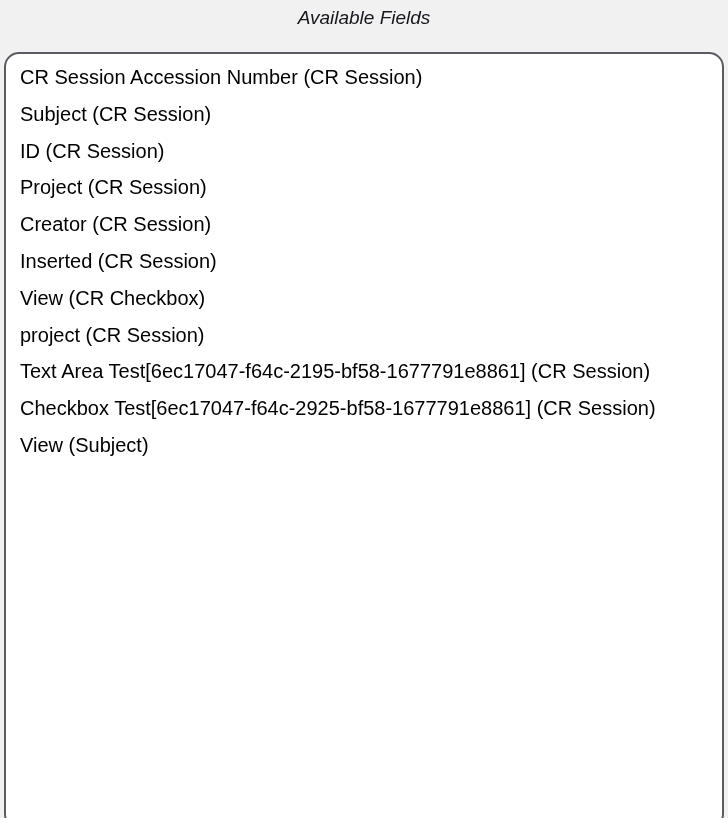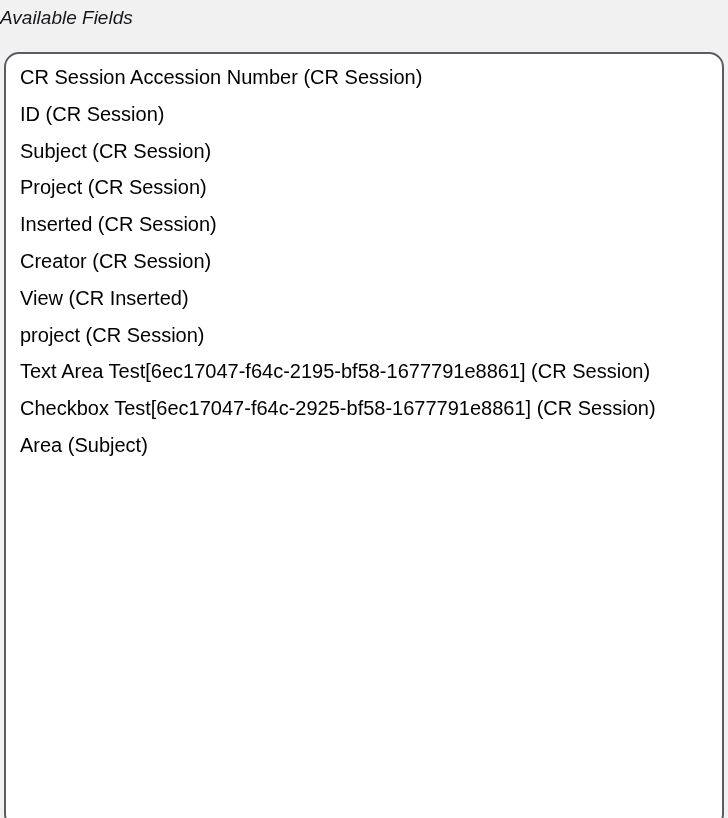--- a/index.html
+++ b/index.html
@@ -20,20 +20,21 @@
     background: var(--page-bg);
     font-family: "Liberation Sans", sans-serif;
     position: relative;
     overflow: hidden;
   }
   .panel-title {
     position: absolute;
     left: 0;
     top: 6px;
     width: 728px;
+    text-align: center;
     font-style: italic;
     font-size: 19px;
     line-height: 24px;
     color: var(--title-color);
   }
   .fieldbox {
     position: absolute;
     left: 4px;
     top: 52px;
     width: 720px;
@@ -54,23 +55,23 @@
     cursor: default;
   }
 </style>
 </head>
 <body>
 
 <div class="panel-title">Available Fields</div>
 
 <div class="fieldbox">
     <div class="field-item">CR Session Accession Number (CR Session)</div>
+    <div class="field-item">Subject (CR Session)</div>
     <div class="field-item">ID (CR Session)</div>
-    <div class="field-item">Subject (CR Session)</div>
     <div class="field-item">Project (CR Session)</div>
+    <div class="field-item">Creator (CR Session)</div>
     <div class="field-item">Inserted (CR Session)</div>
-    <div class="field-item">Creator (CR Session)</div>
-    <div class="field-item">View (CR Inserted)</div>
+    <div class="field-item">View (CR Checkbox)</div>
     <div class="field-item">project (CR Session)</div>
     <div class="field-item">Text Area Test[6ec17047-f64c-2195-bf58-1677791e8861] (CR Session)</div>
     <div class="field-item">Checkbox Test[6ec17047-f64c-2925-bf58-1677791e8861] (CR Session)</div>
-    <div class="field-item">Area (Subject)</div>
+    <div class="field-item">View (Subject)</div>
   </div>
 
 </body></html>

